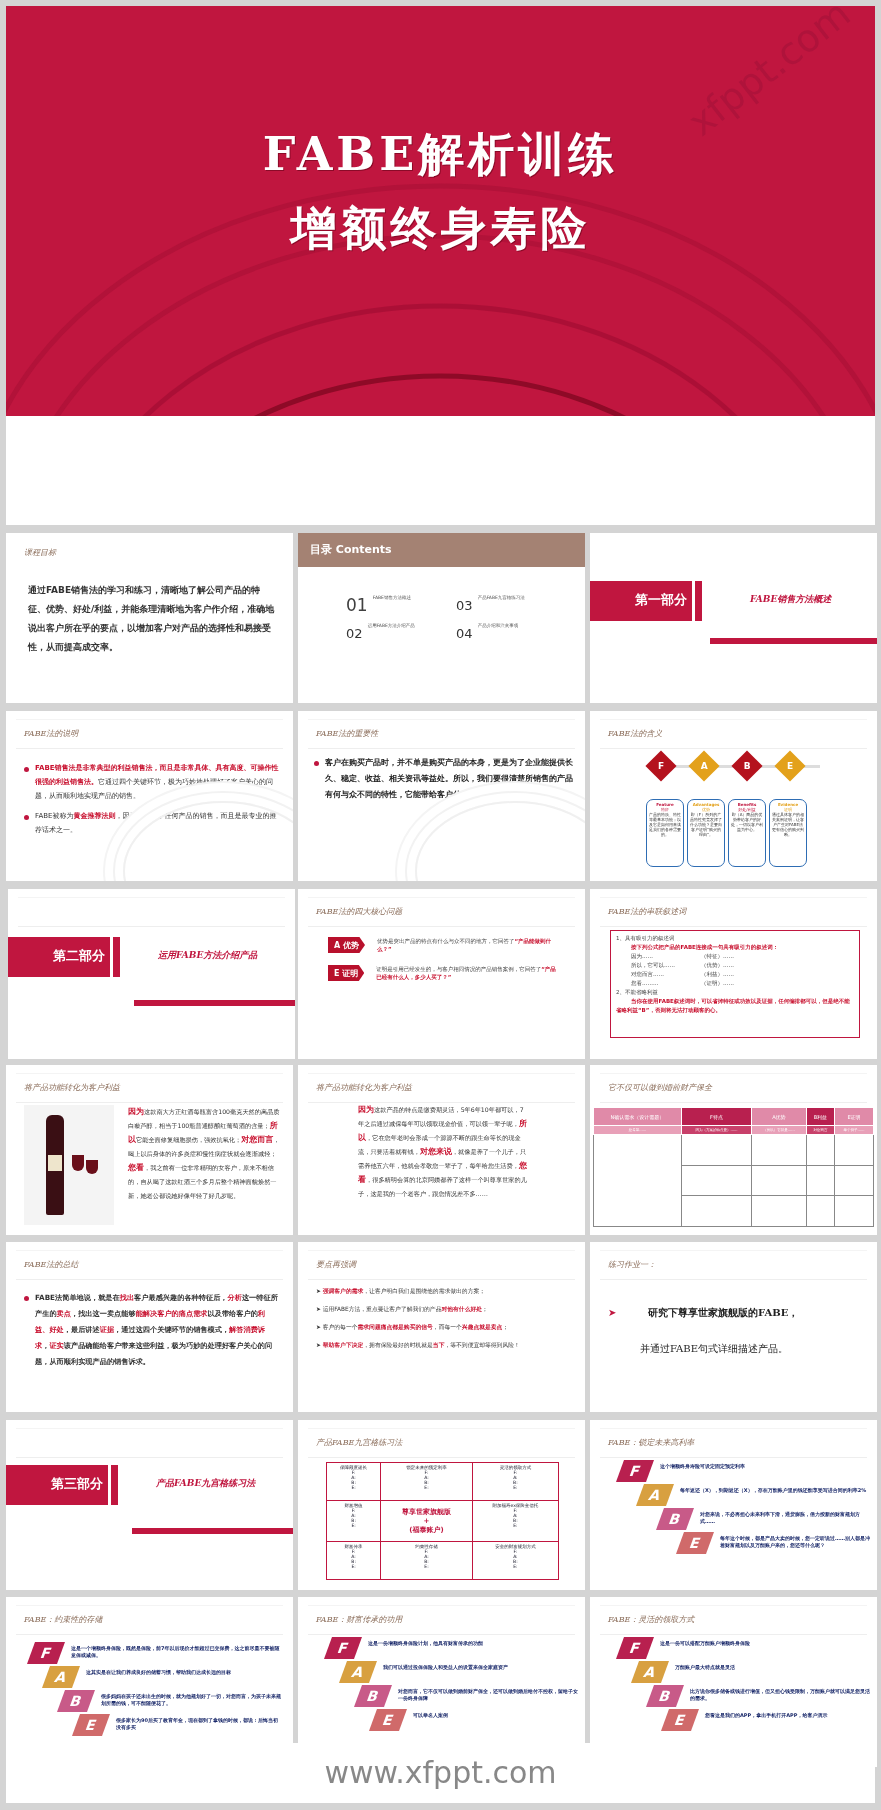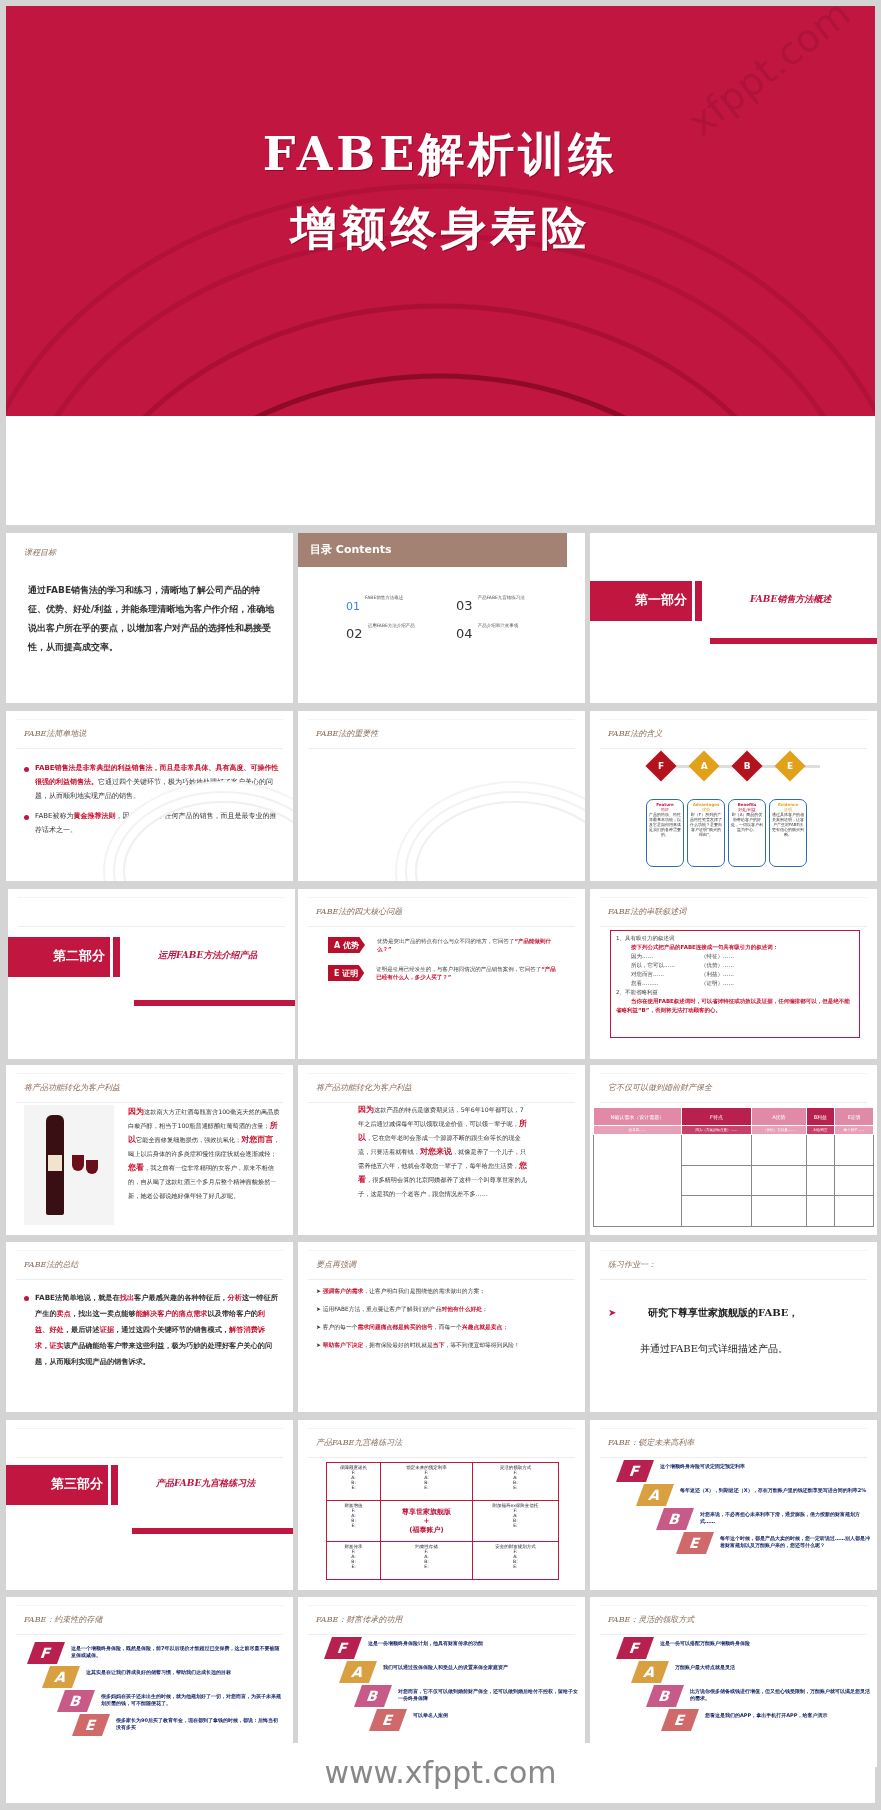--- a/index.html
+++ b/index.html
@@ -55,25 +55,25 @@
     <div class="cover-title" style="top:192px">增额终身寿险</div>
   </div>
 </div>
 
 <div class="slide" style="left:6px;top:533px">
   <div class="htitle" style="top:14px">课程目标</div>
   <div class="body-txt" style="left:22px;top:48px;width:250px;font-weight:bold;font-size:9px;line-height:19px">通过FABE销售法的学习和练习，清晰地了解公司产品的特征、优势、好处/利益，并能条理清晰地为客户作介绍，准确地说出客户所在乎的要点，以增加客户对产品的选择性和易接受性，从而提高成交率。</div>
 </div>
 
 <div class="slide" style="left:298px;top:533px">
-  <div style="position:absolute;left:0;top:0;width:269px;height:34px;background:#a48273">
+  <div style="position:absolute;left:0;top:0;width:292px;height:34px;background:#a48273">
     <div style="position:absolute;left:12px;top:9px;color:#fff;font-weight:bold;font-size:11px">目录 Contents</div>
   </div>
   <div style="position:absolute;left:48px;top:62px">
-    <span style="font-size:11px;color:#3b82f6">01</span>
+    <span style="font-size:17px;color:#404040">01</span>
     <span style="font-size:4.5px;color:#555;vertical-align:top">FABE销售方法概述</span>
   </div>
   <div style="position:absolute;left:48px;top:90px">
     <span style="font-size:13px;color:#333">02</span>
     <span style="font-size:4.5px;color:#555;vertical-align:top">运用FABE方法介绍产品</span>
   </div>
   <div style="position:absolute;left:158px;top:62px">
     <span style="font-size:13px;color:#333">03</span>
     <span style="font-size:4.5px;color:#555;vertical-align:top">产品FABE九宫格练习法</span>
   </div>
@@ -86,38 +86,42 @@
 <div class="slide" style="left:590px;top:533px">
   <div class="sec-bar" style="width:102px;top:48px"></div>
   <div class="sec-bar2" style="left:105px"></div>
   <div class="sec-num" style="left:45px">第一部分</div>
   <div class="sec-sub" style="left:160px">FABE销售方法概述</div>
   <div class="sec-line" style="left:120px;top:105px;width:167px"></div>
 </div>
 
 <div class="slide" style="left:6px;top:711px">
   <div class="hdr"></div>
-  <div class="htitle">FABE法简单地说</div>
+  <div class="htitle">FABE法的说明</div>
   <div class="body-txt" style="left:18px;top:50px;width:255px;font-size:7px;line-height:14px">
     <div class="bullet">
         <span class="dot"></span>
         <div><span class="red">FABE销售法是非常典型的利益销售法，而且是非常具体、具有高度、可操作性很强的利益销售法。</span><span>它通过四个关键环节，极为巧妙地处理好了客户关心的问题，从而顺利地实现产品的销售。</span></div>
       </div>
     <div class="bullet">
         <span class="dot"></span>
         <div><span>FABE被称为</span><span class="red">黄金推荐法则</span><span>，因为它适用于任何产品的销售，而且是最专业的推荐话术之一。</span></div>
       </div>
   </div>
   <div class="deco"></div>
 </div>
 
 <div class="slide" style="left:298px;top:711px">
   <div class="hdr"></div>
   <div class="htitle">FABE法的重要性</div>
   <div class="body-txt" style="left:16px;top:44px;width:262px;font-size:8px;line-height:16px;font-weight:bold;color:#222">
+    <div class="bullet">
+        <span class="dot"></span>
+        <div>客户在购买产品时，并不单是购买产品的本身，更是为了企业能提供长久、稳定、收益、相关资讯等益处。所以，我们要很清楚所销售的产品有何与众不同的特性，它能带给客户什么利益，那才是我们的卖点。</div>
+      </div>
   </div>
   <div class="deco"></div>
 </div>
 
 <div class="slide" style="left:590px;top:711px">
   <div class="hdr"></div>
   <div class="htitle">FABE法的含义</div>
   <div style="position:absolute;left:70px;top:54px;width:160px;height:3px;background:#ddd"></div>
   <div class="cube" style="left:60px;top:44px;background:#b4121d">
       <span>F</span>

